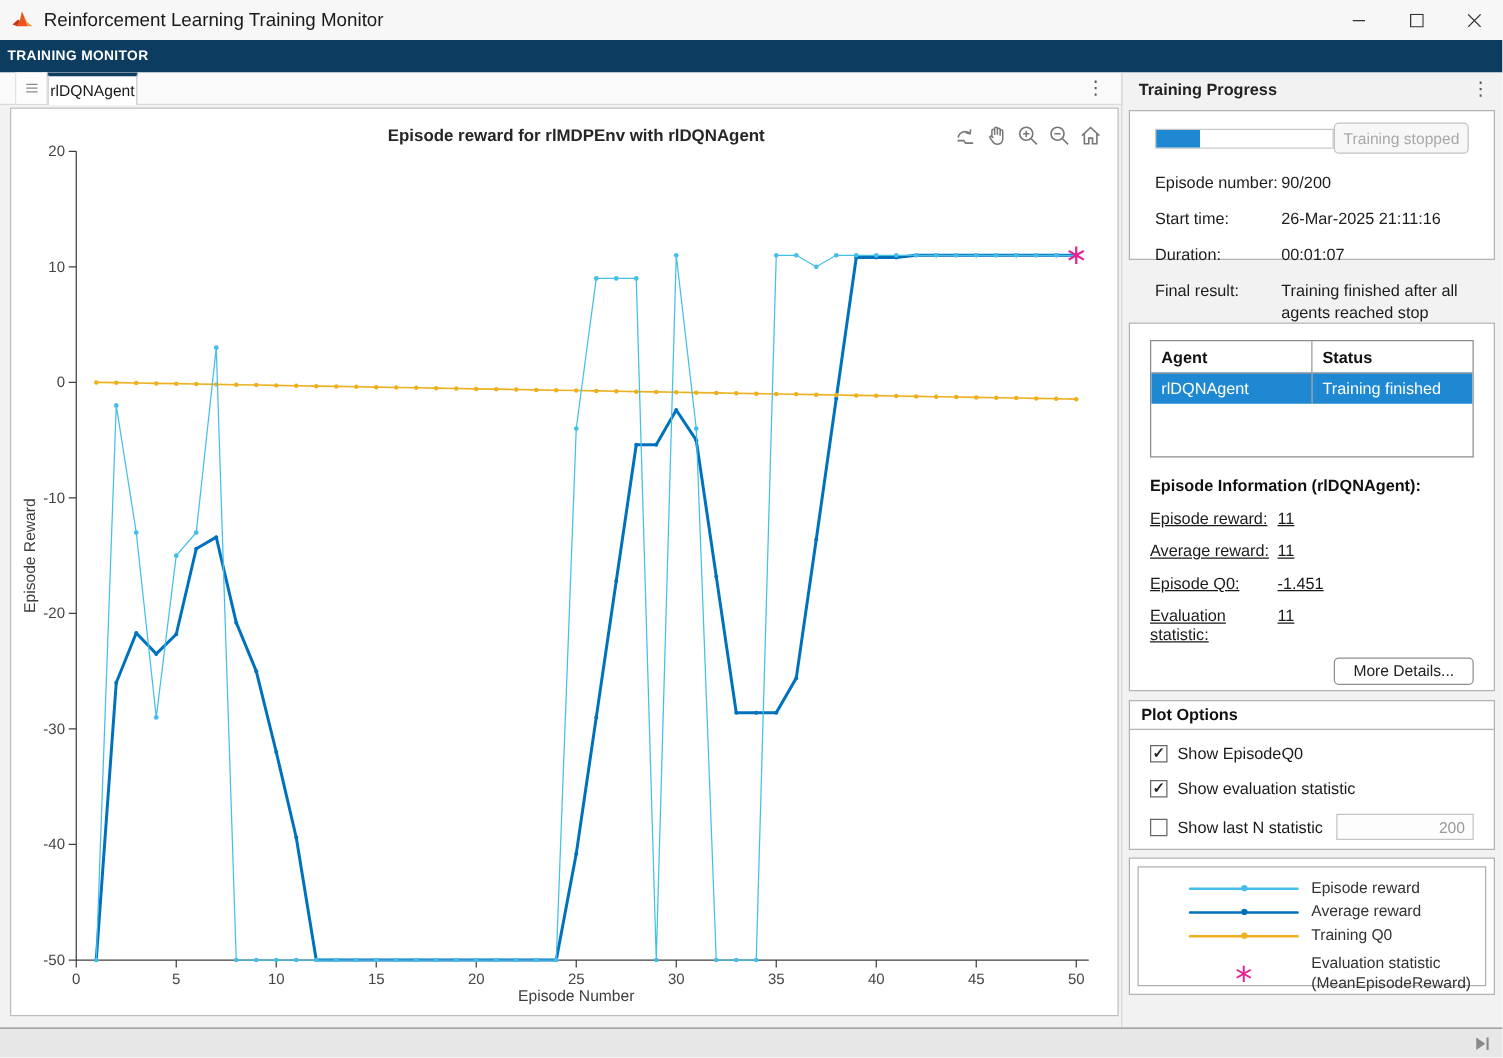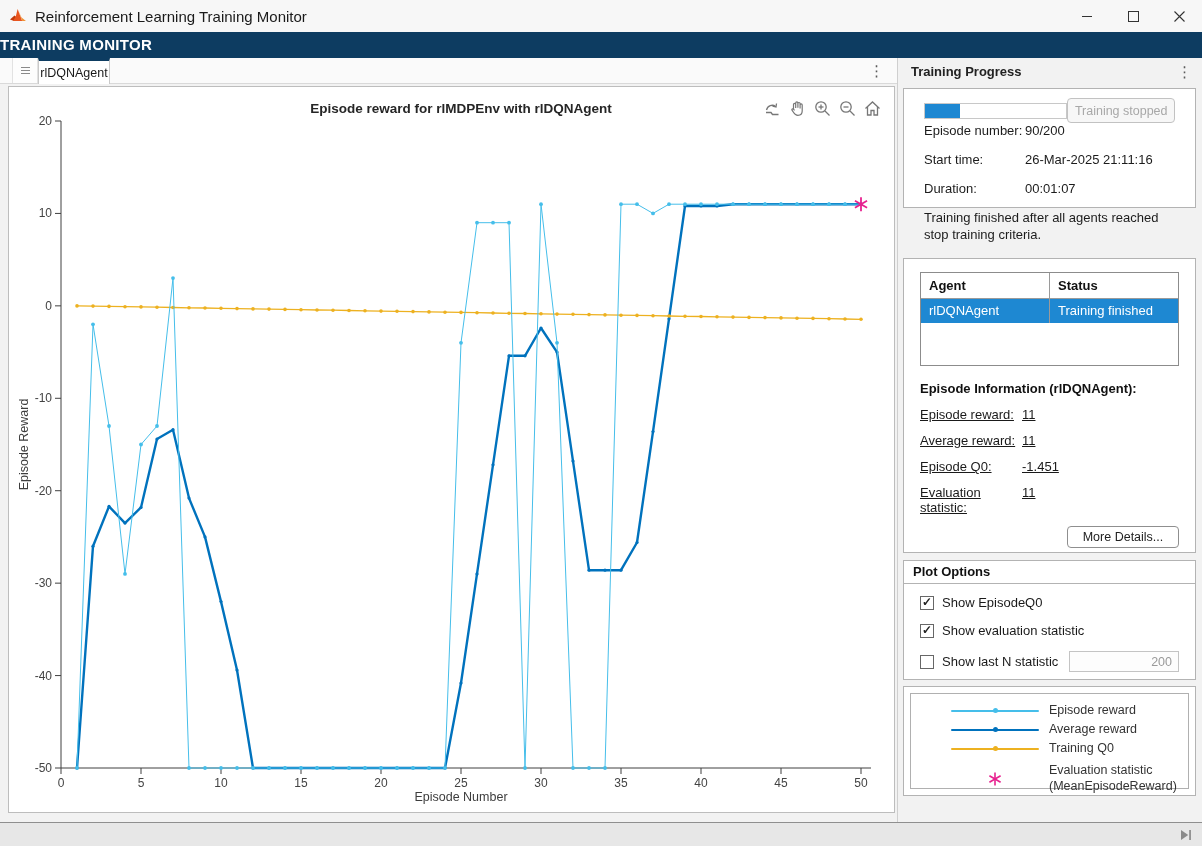--- a/index.html
+++ b/index.html
@@ -11,21 +11,21 @@
     -webkit-font-smoothing:antialiased;
   }
   
   .titlebar { position:absolute; left:0; top:0; width:1202px; height:32px; background:#f7f7f7; display:flex; align-items:center; }
   .titlebar .logo { margin-left:9px; display:flex; }
   .titlebar .title { margin-left:8px; font-size:15px; color:#1a1a1a; }
   .win-controls { position:absolute; right:0; top:0; height:32px; display:flex; }
   .win-btn { width:46px; height:32px; display:flex; align-items:center; justify-content:center; cursor:default; }
   
   .toolstrip { position:absolute; left:0; top:32px; width:1202px; height:26px; background:#0d3c61; display:flex; align-items:center; }
-  .toolstrip .ribbon-tab { color:#fff; font-size:15px; font-weight:bold; letter-spacing:.3px; padding:0 0; line-height:26px; }
+  .toolstrip .ribbon-tab { color:#fff; font-size:11px; font-weight:bold; letter-spacing:.3px; padding:0 6px; line-height:26px; }
   
   .tabrow { position:absolute; left:0; top:58px; width:898px; height:26px; background:#fafafa; border-bottom:1px solid #d9d9d9; display:flex; align-items:stretch; }
   .grip-btn { width:26px; margin-left:12px; background:#fdfdfd; border-left:1px solid #e2e2e2; border-right:1px solid #e2e2e2; display:flex; align-items:center; justify-content:center; }
   .grip-icon { display:flex; flex-direction:column; gap:2px; }
   .grip-icon i { display:block; width:9px; height:1px; background:#8a8a8a; }
   .doc-tab { width:72px; background:#fff; border-top:3px solid #0d3c61; border-left:1px solid #c9c9c9; border-right:1px solid #c9c9c9; margin-bottom:-1px; display:flex; align-items:center; justify-content:center; font-size:12.5px; color:#1a1a1a; }
   .kebab { font-size:15px; color:#5a5a5a; line-height:1; user-select:none; }
   .tab-kebab { margin-left:auto; margin-right:14px; align-self:center; }
   
   .side-header { position:absolute; left:898px; top:58px; width:304px; height:26px; display:flex; align-items:center; background:#f2f2f2; }
@@ -43,21 +43,21 @@
   .bottom-strip .expand { margin-left:auto; margin-right:9px; display:flex; }
   
   .sidebar { position:absolute; left:898px; top:84px; width:304px; height:738px; background:#f2f2f2; }
   .panel { position:absolute; left:5px; width:293px; background:#fff; border:1px solid #b3b3b3; }
   .panel-progress { top:4px; height:120px; padding:9px 20px; }
   .prog-row { display:flex; align-items:center; }
   .prog-track { width:152px; height:16px; border:1px solid #c8c8c8; background:#fff; }
   .prog-fill { height:100%; background:#1e88d2; }
   .btn { border-radius:4px; display:flex; align-items:center; justify-content:center; font-size:12.5px; background:#fff; }
   .btn-stopped { margin-left:auto; width:114px; height:25px; border:1px solid #c2c2c2; color:#a8a8a8; background:#f7f7f7; }
-  .kv-rows { }
+  .kv-rows { margin-top:15px; }
   .kv-row { display:flex; font-size:13px; margin-bottom:12px; }
   .kv-row .k { width:101px; flex:none; color:#1c1c1c; }
   .kv-row .v { flex:1; color:#1c1c1c; line-height:1.3; }
   
   .panel-header { height:23px; line-height:22px; padding-left:9px; font-size:13px; font-weight:bold; color:#111; border-bottom:1px solid #b3b3b3; }
   .panel-info { top:174px; height:295px; }
   .panel-info .panel-body { padding:13px 16px 0 16px; }
   .table-wrap { height:94px; border:1px solid #8c8c8c; overflow:hidden; background:#fff; }
   table.agents { width:100%; border-collapse:collapse; font-size:13px; }
   table.agents th { text-align:left; font-weight:bold; padding:4px 8px; height:25px; border-bottom:1px solid #9a9a9a; color:#111; }
@@ -398,20 +398,21 @@
       </div>
       <div class="kv-row">
         <span class="k">Start time:</span>
         <span class="v">26-Mar-2025 21:11:16</span>
       </div>
       <div class="kv-row">
         <span class="k">Duration:</span>
         <span class="v">00:01:07</span>
       </div>
       <div class="kv-row">
+        <span class="k">Final result:</span>
         <span class="v">Training finished after all agents reached stop training criteria.</span>
       </div>
     </div>
   </div>
 
   <div class="panel panel-info">
     <div class="panel-body">
       <div class="table-wrap">
         <table class="agents">
           <tbody>

